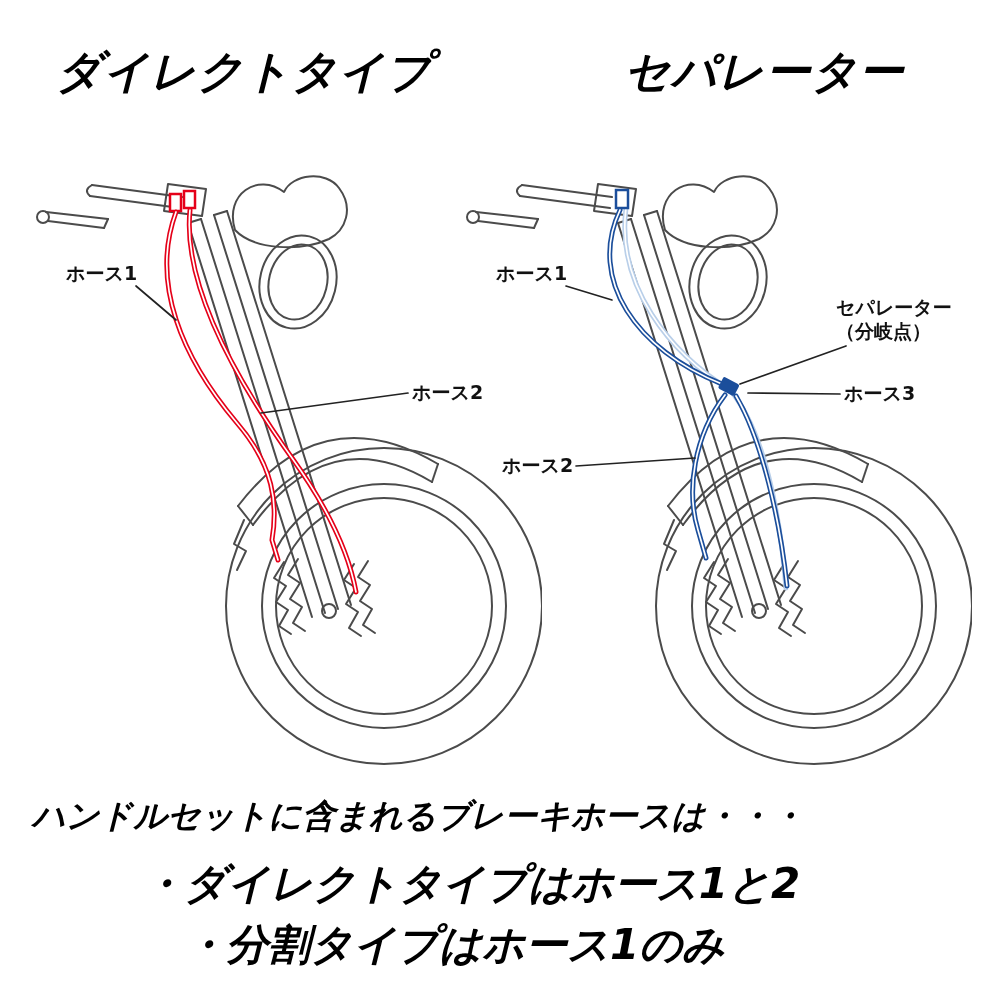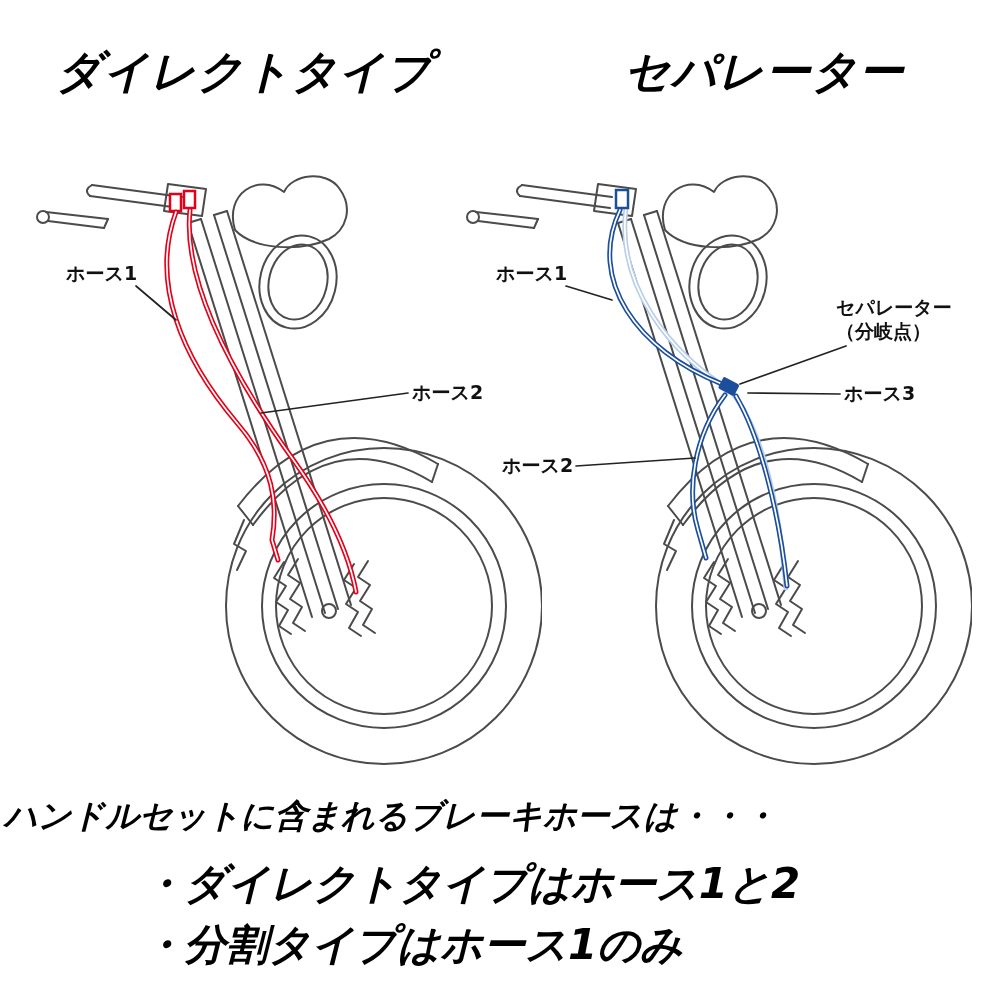--- a/index.html
+++ b/index.html
@@ -32,30 +32,30 @@
   .fitting { fill:#ffffff; stroke-width:2.5; }
   .leader { stroke:#222222; stroke-width:1.7; fill:none; stroke-linecap:round; }
   .label {
     font-size:19px;
     font-weight:600;
     fill:#111111;
     font-family:"DejaVu Sans","Liberation Sans",sans-serif;
   }
   .footer-intro {
     position:absolute; top:794px; left:0; width:828px;
-    text-align:left; font-size:33px; font-weight:bold; font-style:italic;
+    text-align:center; font-size:33px; font-weight:bold; font-style:italic;
     white-space:nowrap;
   }
   .footer-bullet {
     position:absolute; left:138px;
     font-size:42px; font-weight:bold; font-style:italic;
     white-space:nowrap;
   }
   .bullet-1 { top:856px;text-align:center; }
-  .bullet-2 { top:917px; }
+  .bullet-2 { top:917px;margin-left:42px; }
 </style>
 </head>
 <body>
 
 <div class="stage">
 
   <svg width="0" height="0" style="position:absolute" aria-hidden="true">
     <defs>
       <g id="bike-art" class="outline">
 

